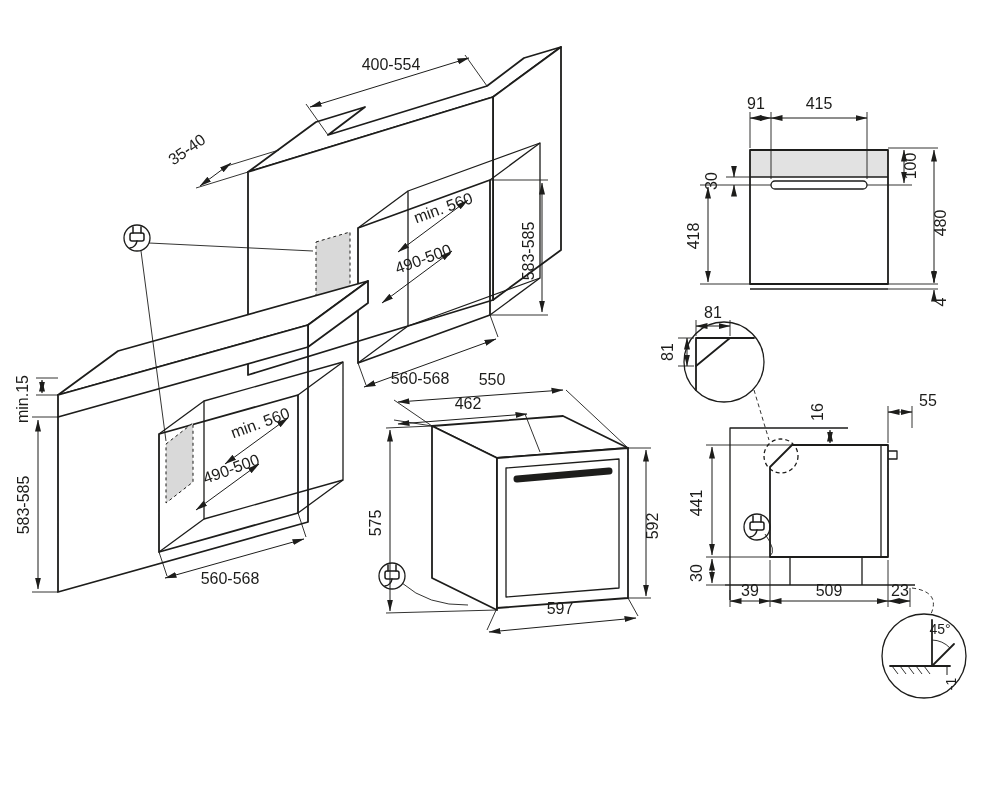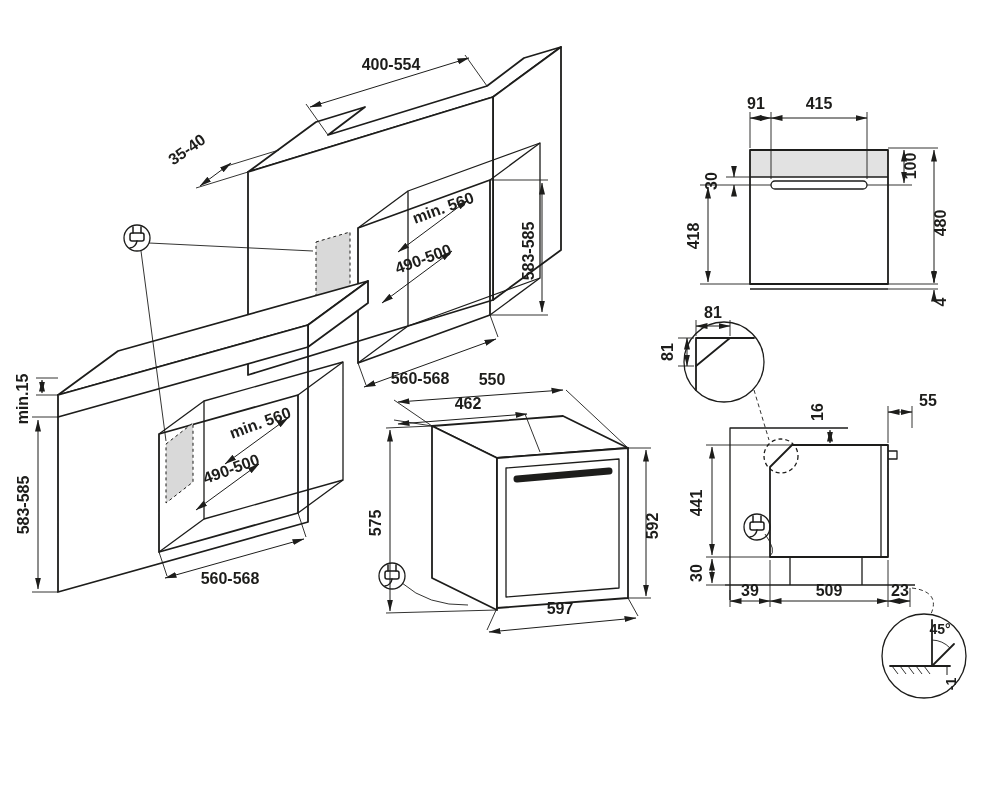--- a/index.html
+++ b/index.html
@@ -1,16 +1,16 @@
 <!DOCTYPE html>
 <html><head>
 <meta charset="utf-8">
 <style>
   html,body { margin:0; padding:0; background:#ffffff; }
-  .stage { position:relative; width:1000px; height:799px; background:#ffffff; overflow:hidden;font-weight:bold; }
+  .stage { position:relative; width:1000px; height:799px; background:#ffffff; overflow:hidden; }
   svg { display:block; }
   svg text {
     font-family:"Liberation Sans", sans-serif;
     font-size:16px;
     fill:#1d1d1b;
   }
   svg text.sm { font-size:14px; }
   .o  { fill:none; stroke:#1d1d1b; stroke-width:1.8; stroke-linejoin:round; stroke-linecap:round; }
   .of { fill:#ffffff; stroke:#1d1d1b; stroke-width:1.8; stroke-linejoin:round; }
   .t  { fill:none; stroke:#1d1d1b; stroke-width:1.3; stroke-linejoin:round; }

